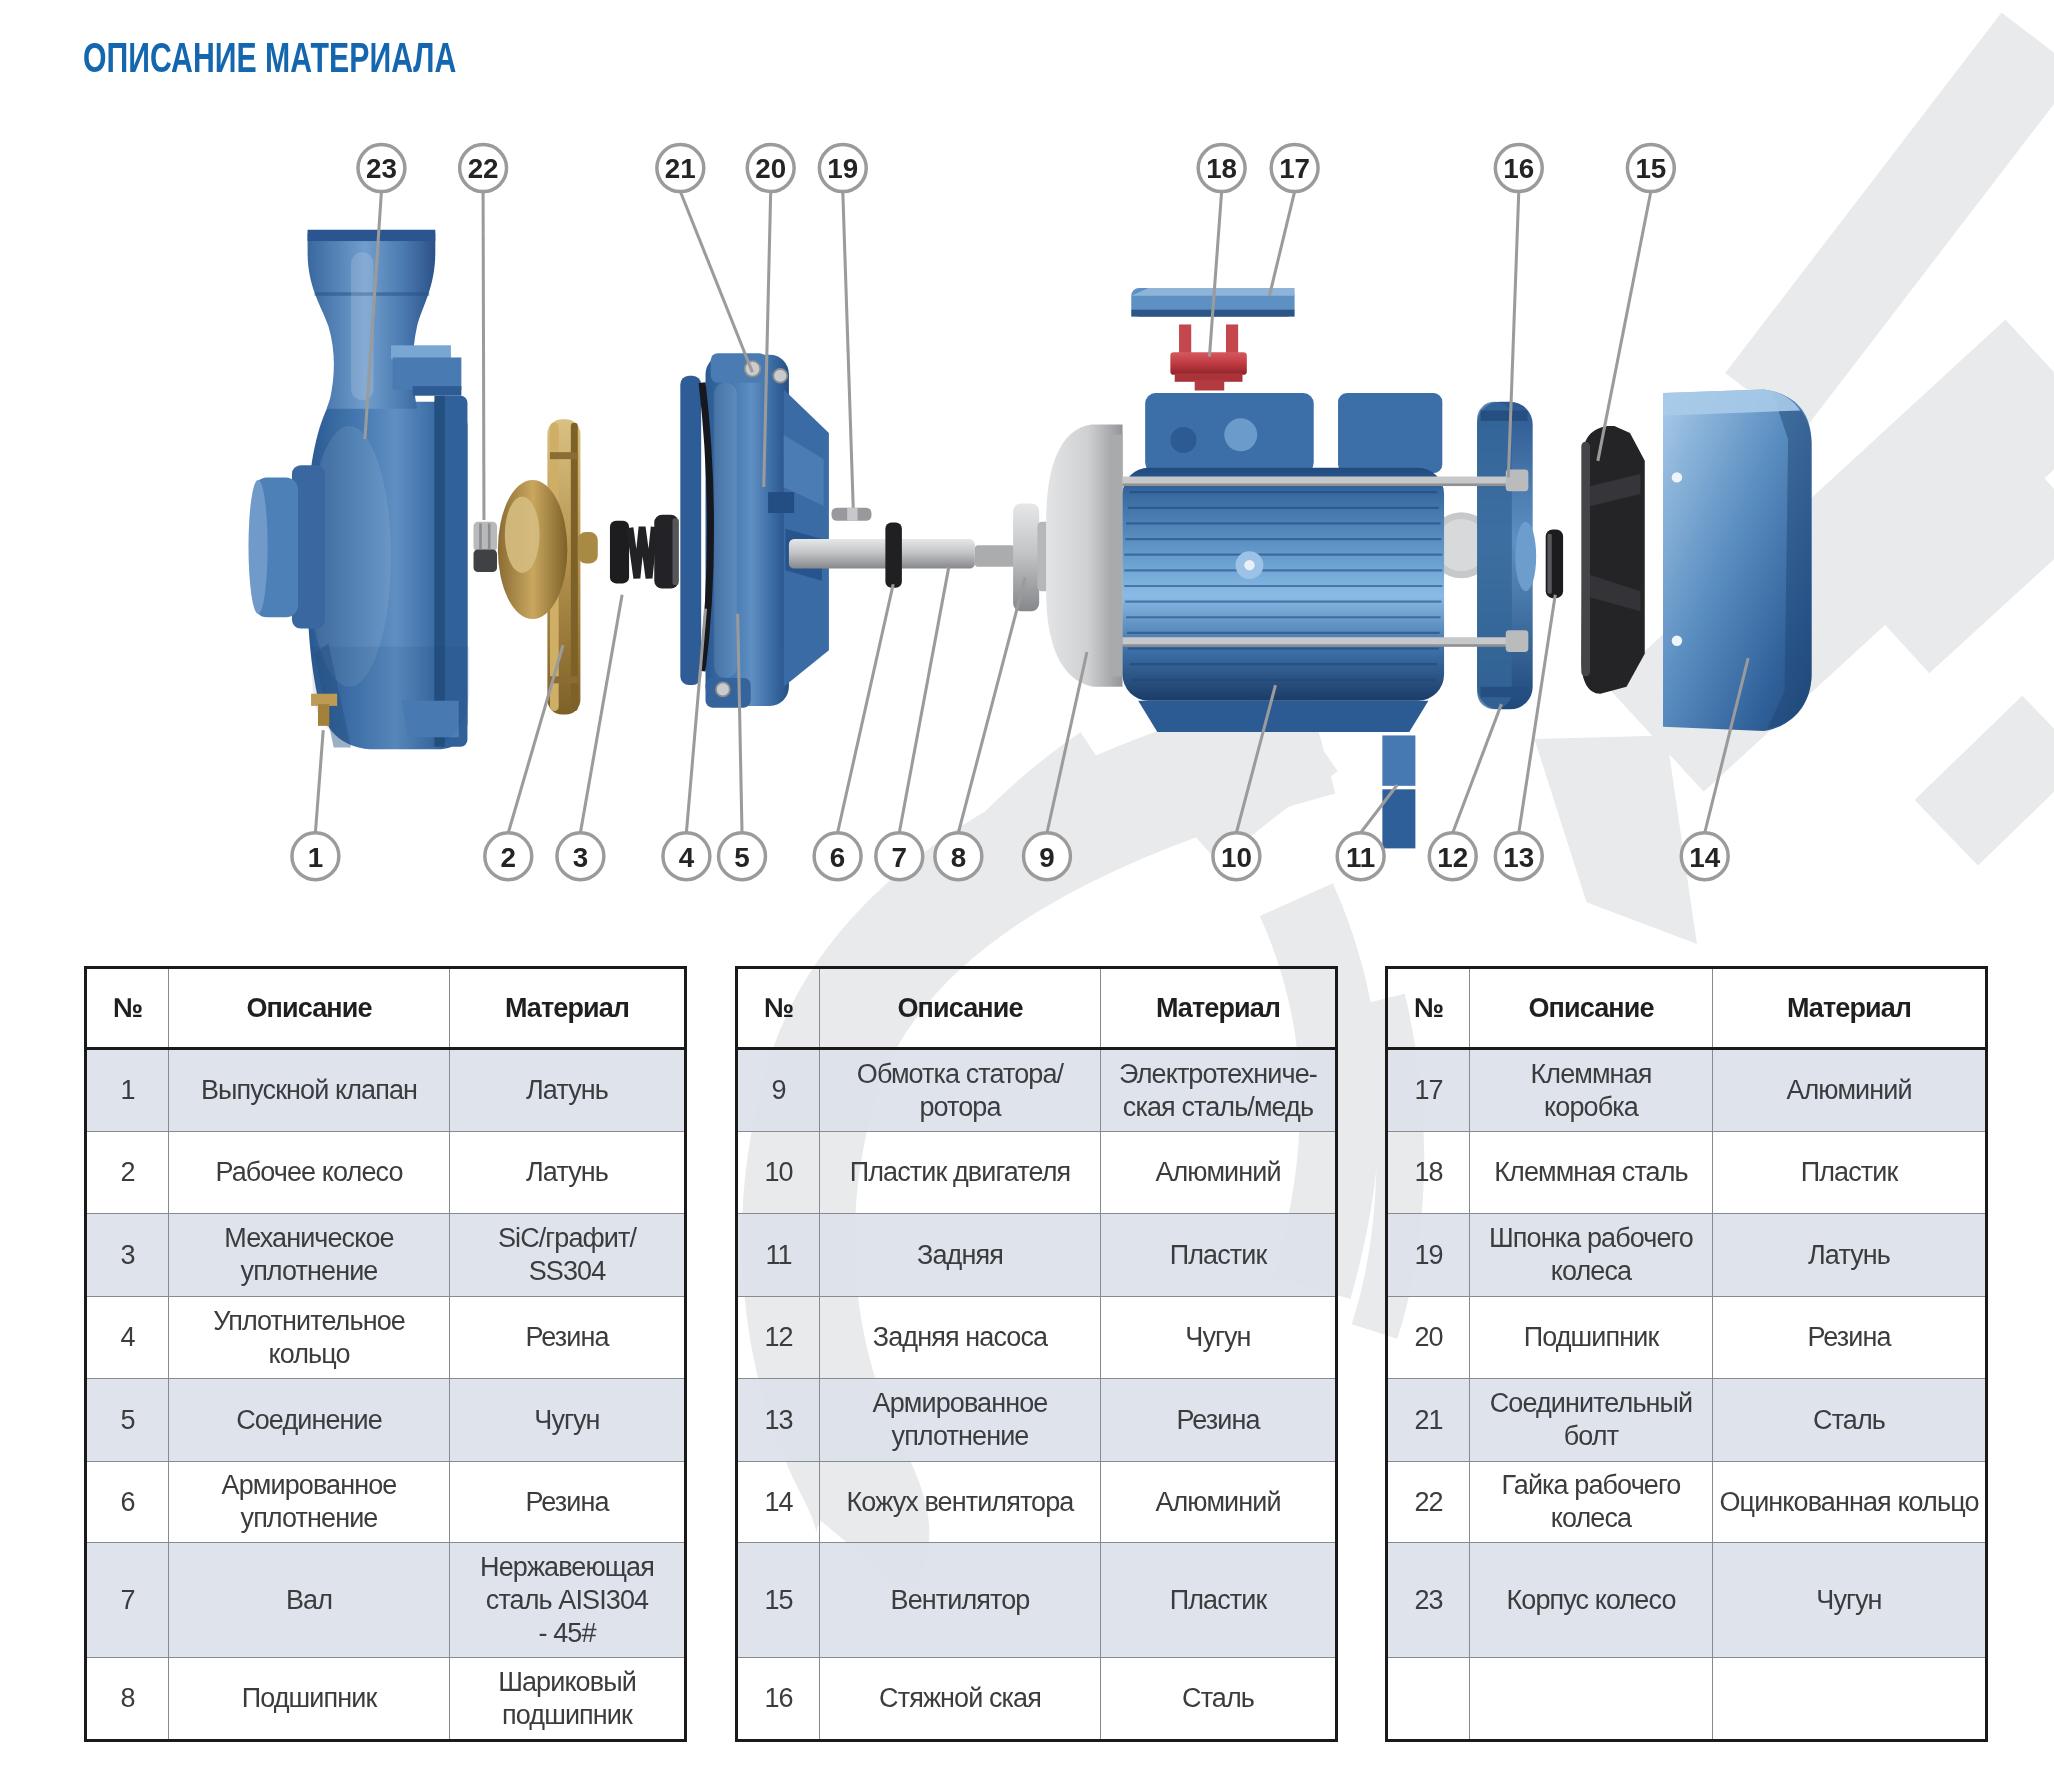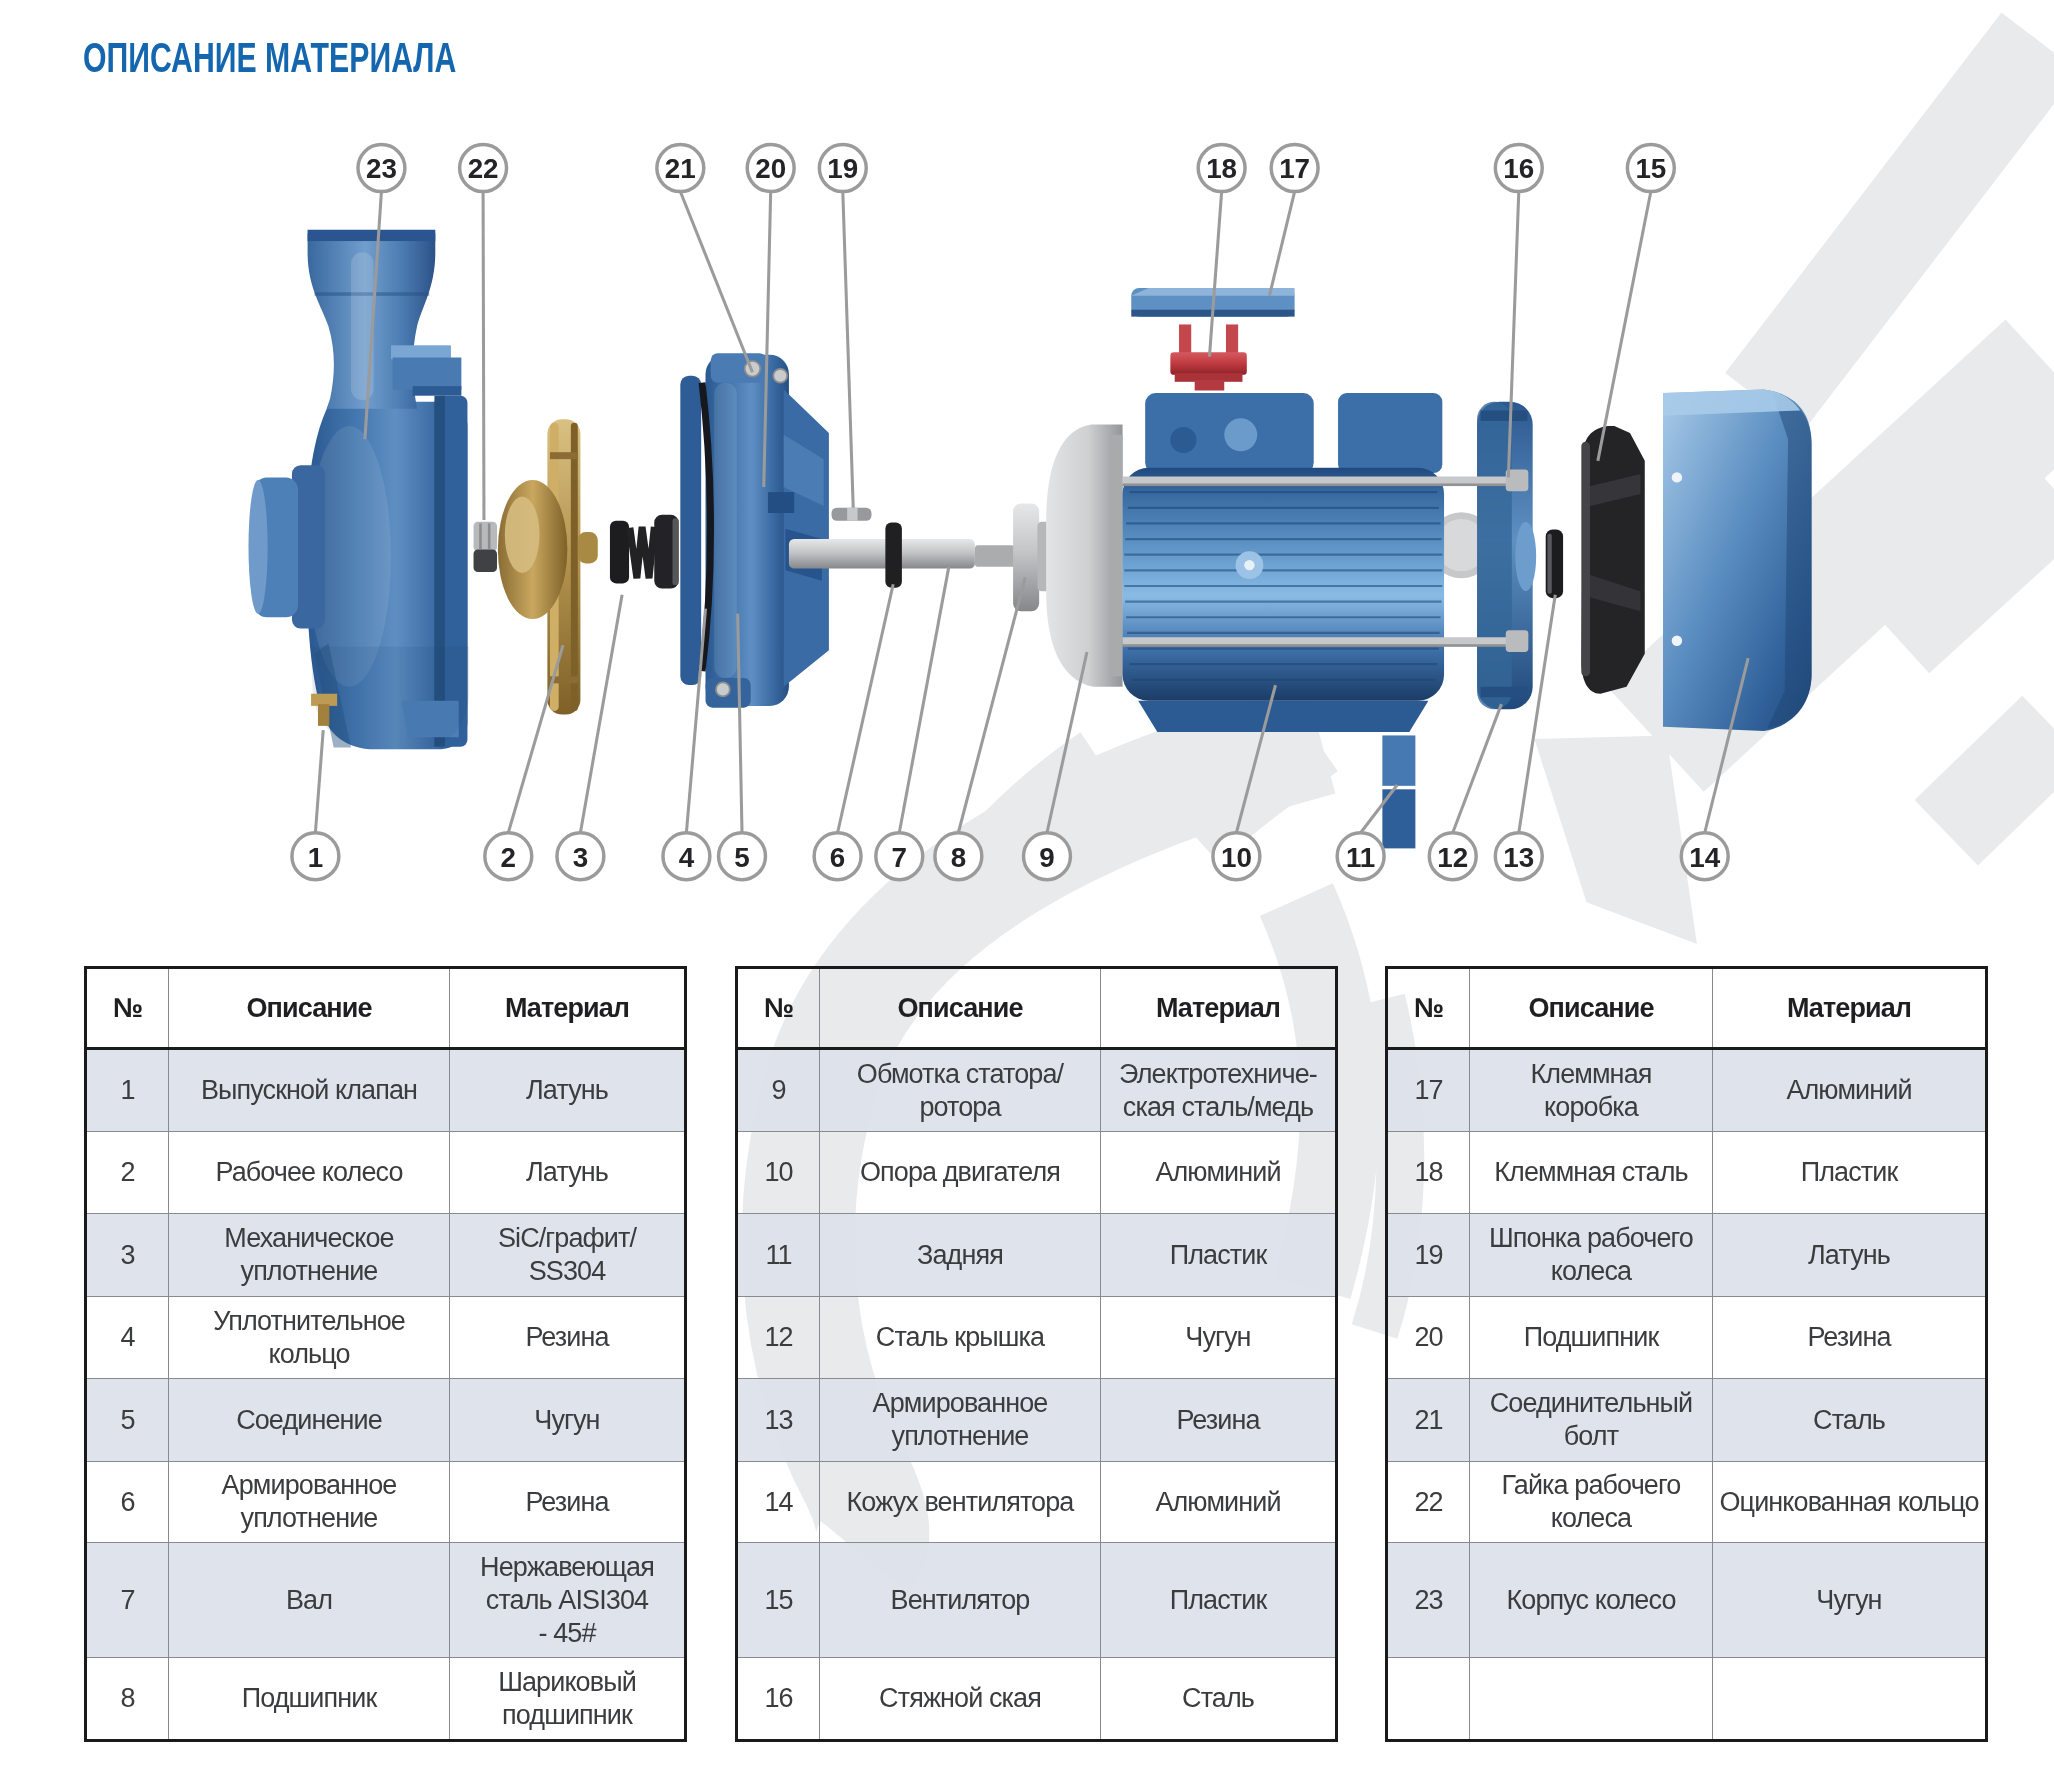--- a/index.html
+++ b/index.html
@@ -364,31 +364,31 @@
           <th>Описание</th>
           <th>Материал</th>
         </tr>
 <tr class="sh" style="height:83px;">
           <td>9</td>
           <td>Обмотка статора/<br>ротора</td>
           <td>Электротехниче-<br>ская сталь/медь</td>
         </tr>
 <tr style="height:82px;">
           <td>10</td>
-          <td>Опора двигателя</td>
+          <td>Пластик двигателя</td>
           <td>Алюминий</td>
         </tr>
 <tr class="sh" style="height:83px;">
           <td>11</td>
           <td>Задняя</td>
           <td>Пластик</td>
         </tr>
 <tr style="height:82px;">
           <td>12</td>
-          <td>Сталь крышка</td>
+          <td>Задняя насоса</td>
           <td>Чугун</td>
         </tr>
 <tr class="sh" style="height:83px;">
           <td>13</td>
           <td>Армированное<br>уплотнение</td>
           <td>Резина</td>
         </tr>
 <tr style="height:81px;">
           <td>14</td>
           <td>Кожух вентилятора</td>

